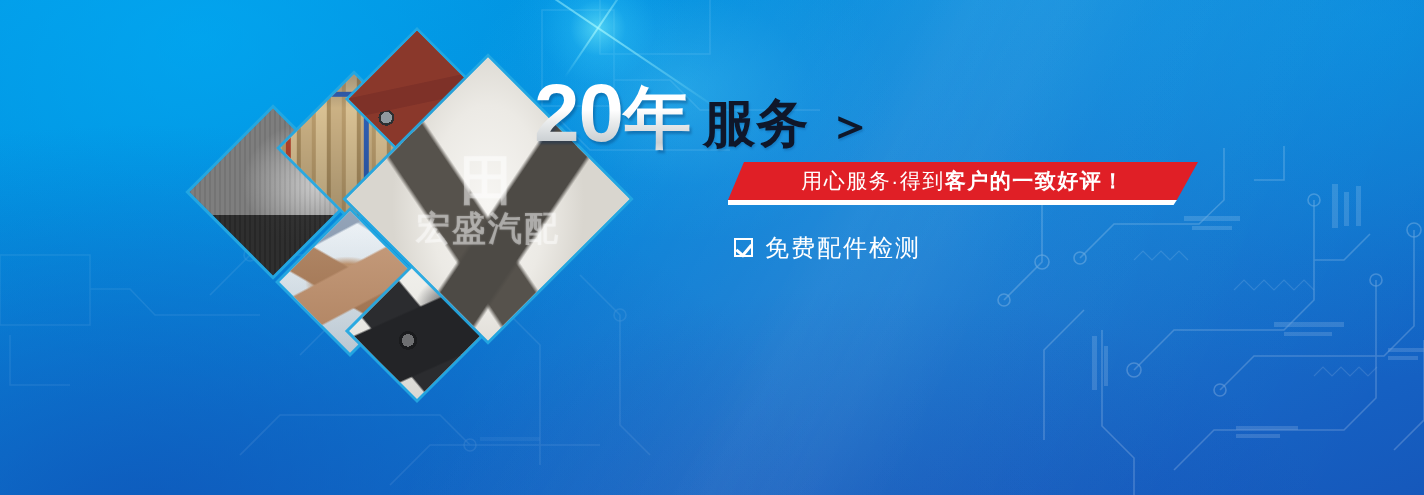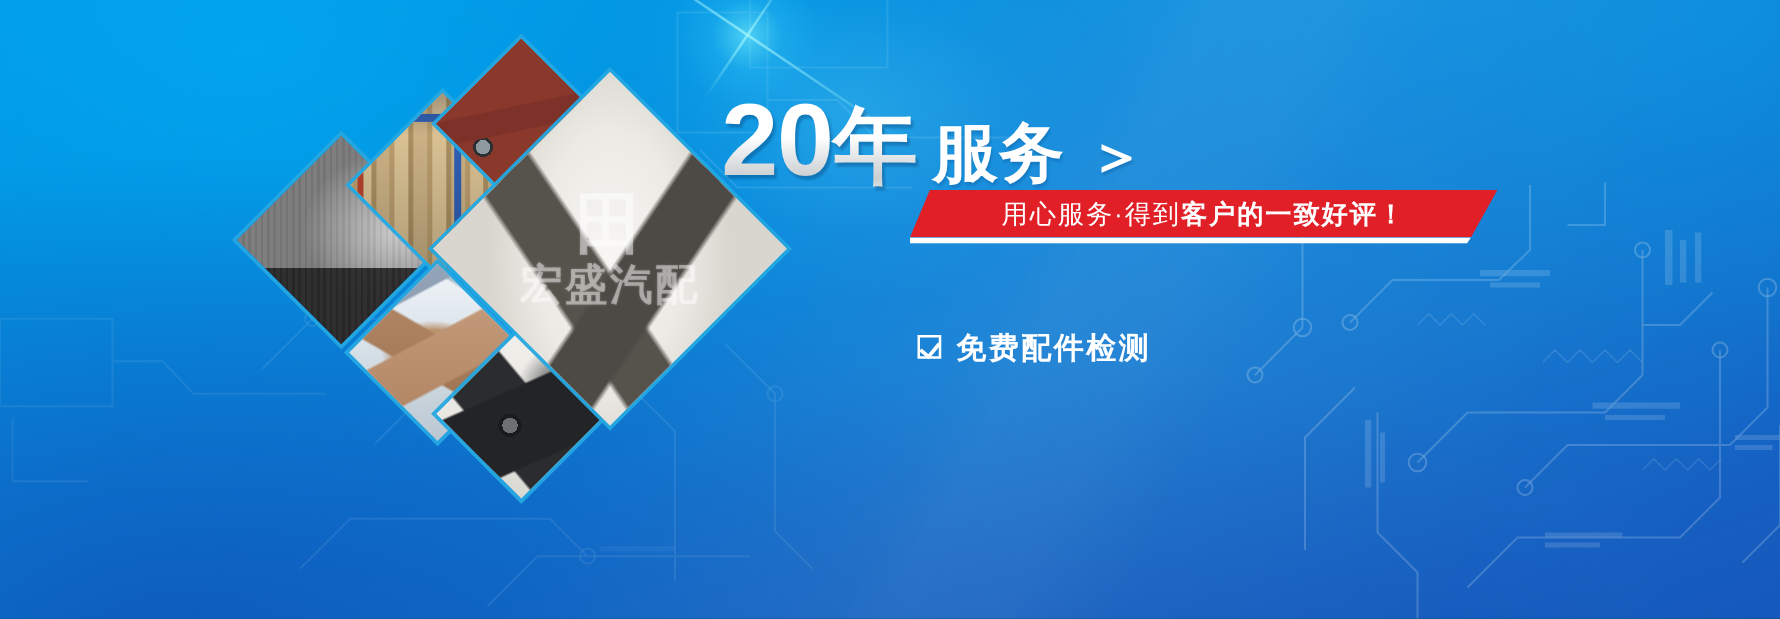--- a/index.html
+++ b/index.html
@@ -279,38 +279,37 @@
     font-weight: 700;
     line-height: 0.95;
     letter-spacing: -1px;
     background: linear-gradient(180deg, #ffffff 0%, #ffffff 46%, #e9ebec 62%, #c9ced1 88%, #dfe3e5 100%);
     -webkit-background-clip: text;
     background-clip: text;
     color: transparent;
     -webkit-text-fill-color: transparent;
     filter: drop-shadow(2px 3px 1px rgba(0,40,90,0.30));
     padding-right: 2px;
-    margin-left: 43px;
   }
   .h-years .cn { font-size: 68px; letter-spacing: 0; }
   .h-rest {
     font-size: 52px;
     font-weight: 700;
-    color: #ffffff;
+    color: #0f172a;
     line-height: 1;
     letter-spacing: 1px;
     margin-left: 10px;
     text-shadow: 1px 2px 2px rgba(0,50,110,0.22);
   }
   .h-gt { margin: 0 16px 0 18px; font-size: 46px; font-weight: 700; }
 
   
   .ribbon-wrap {
     position: relative;
-    margin-top: 0;
+    margin-top: 10px;
     margin-left: 194px;
     width: 470px;
     height: 38px;
   }
   .ribbon {
     position: absolute;
     inset: 0;
     background: #e01f26;
     clip-path: polygon(3.4% 0%, 100% 0%, 95.5% 100%, 0% 100%);
     display: flex;
@@ -327,26 +326,25 @@
   .ribbon-text {
     color: #ffffff;
     font-size: 21px;
     letter-spacing: 1.5px;
     white-space: nowrap;
   }
   .ribbon-text .strong { font-weight: 700; }
 
   
   .features {
-    margin-top: 72px;
+    margin-top: 32px;
     margin-left: 200px;
     display: flex;
     align-items: center;
     gap: 12px;
-    font-weight: bold;
   }
   .check-box {
     width: 19px; height: 19px;
     border: 2px solid #ffffff;
     position: relative;
     flex: none;
   }
   .check-box::after {
     content: "";
     position: absolute;

